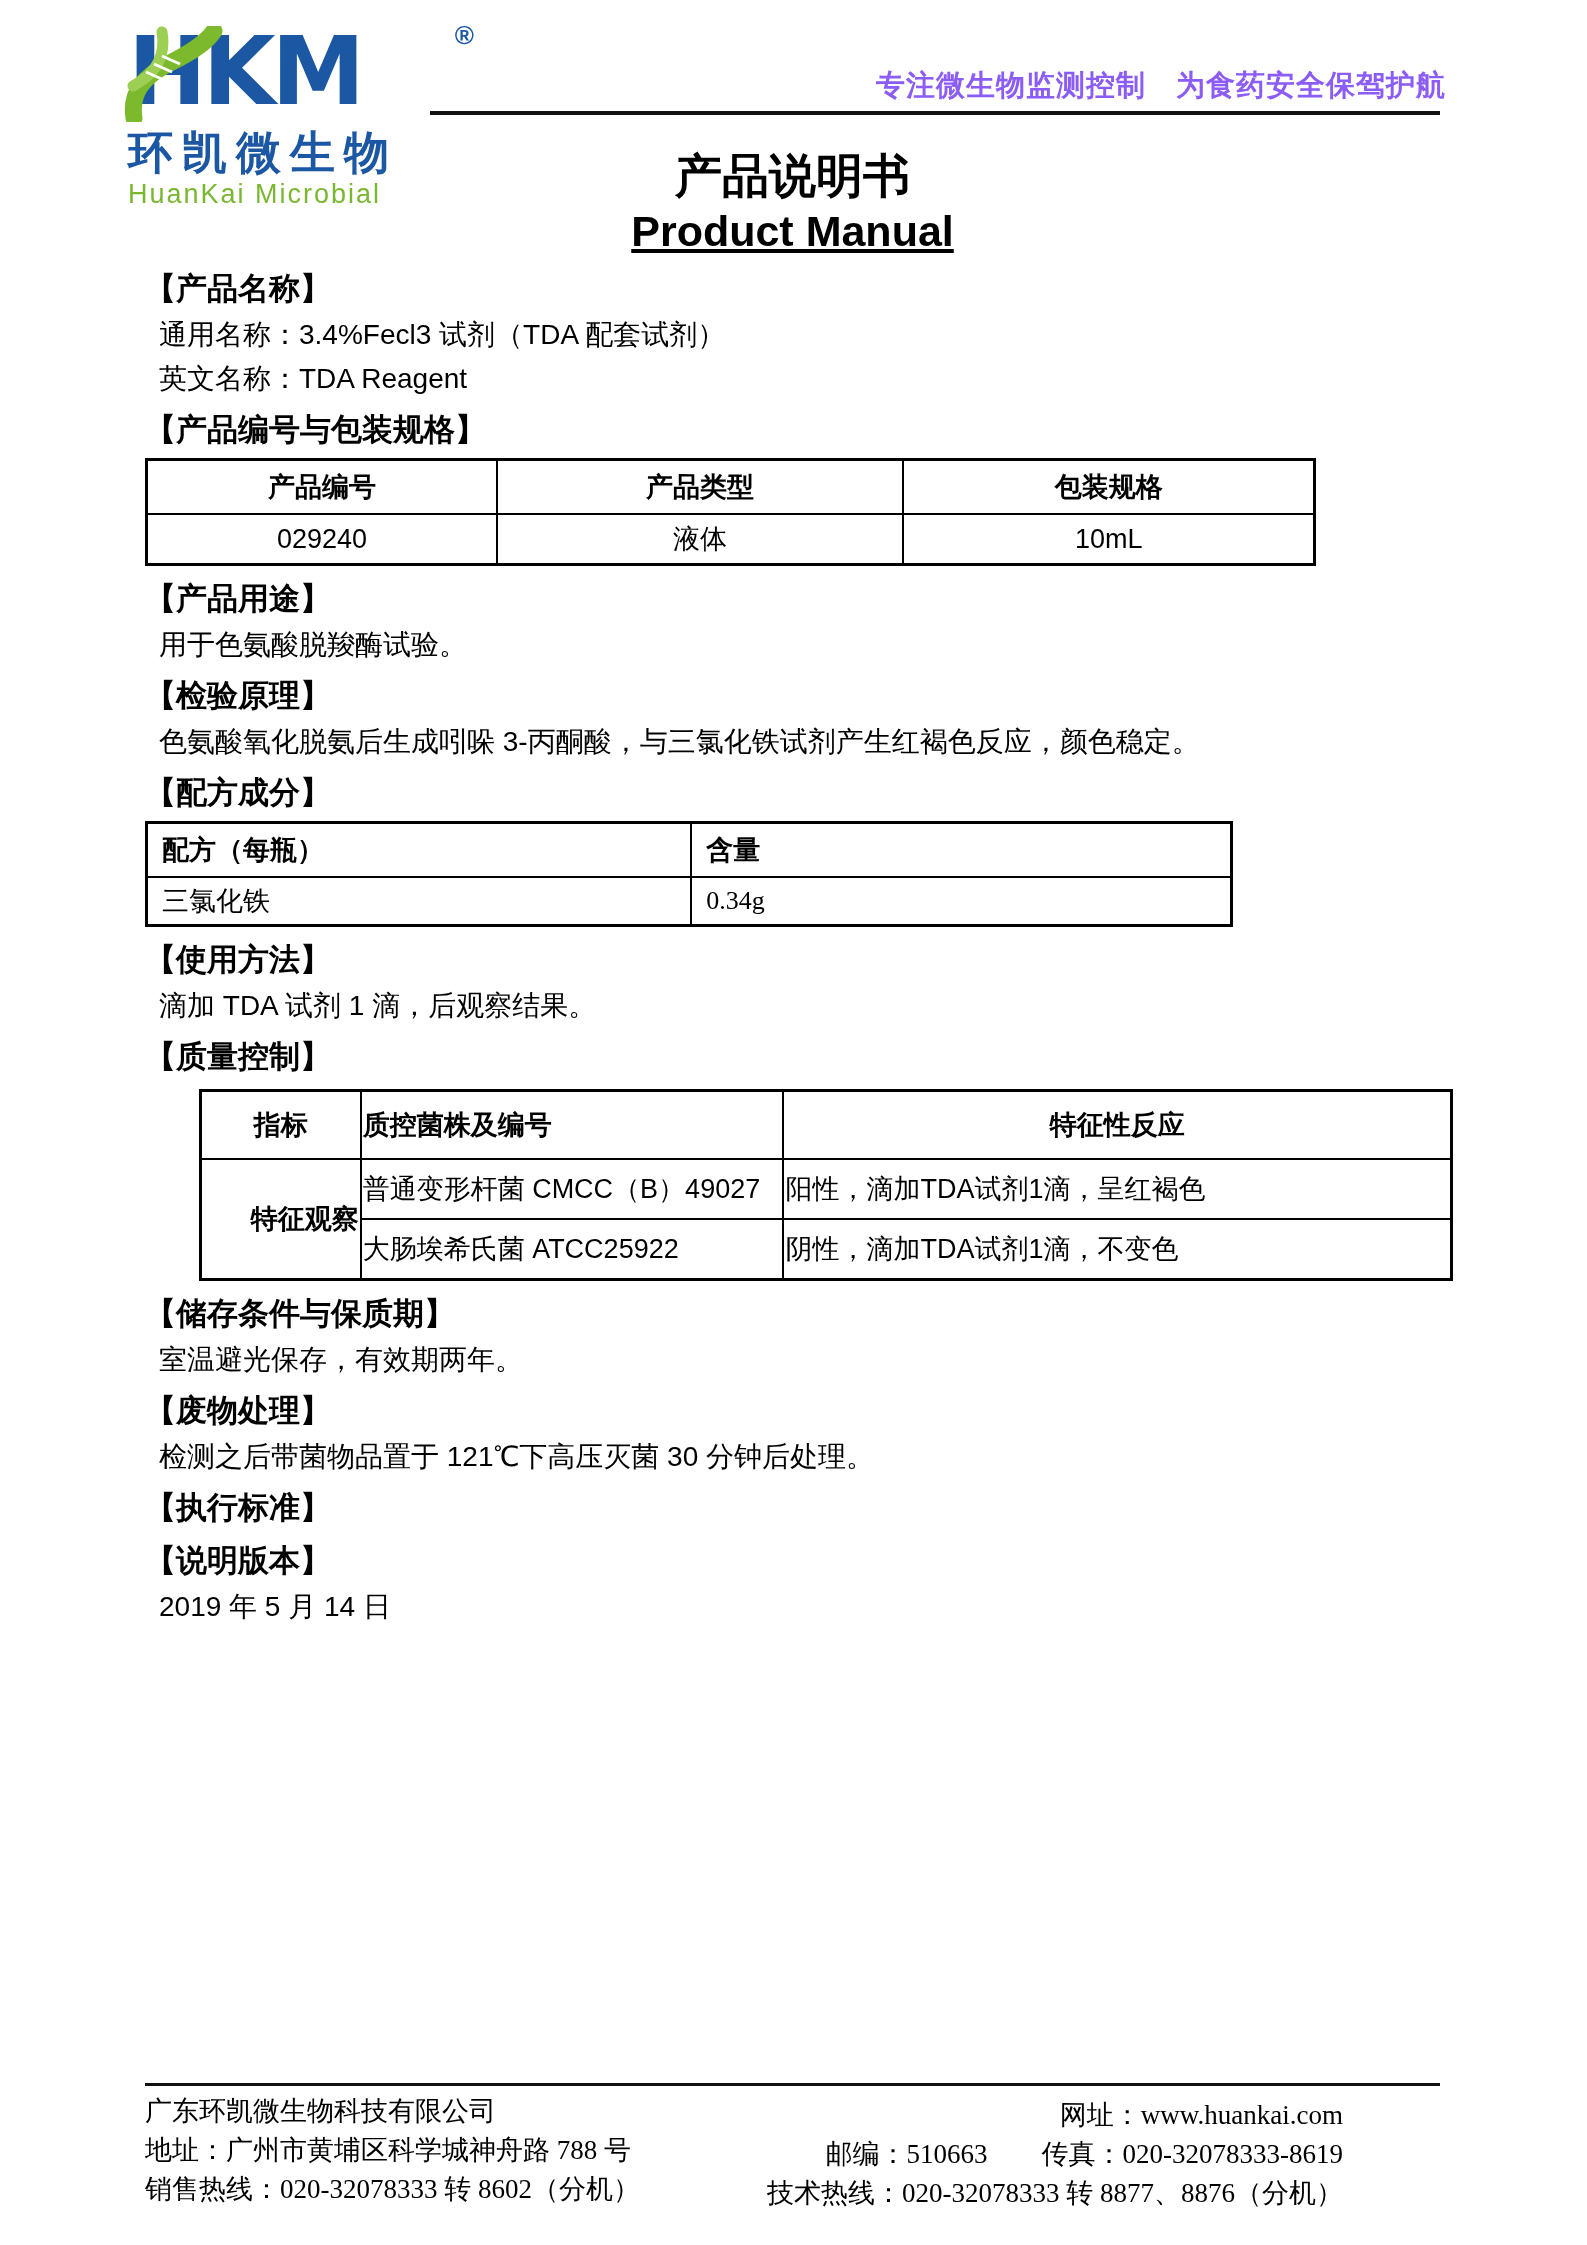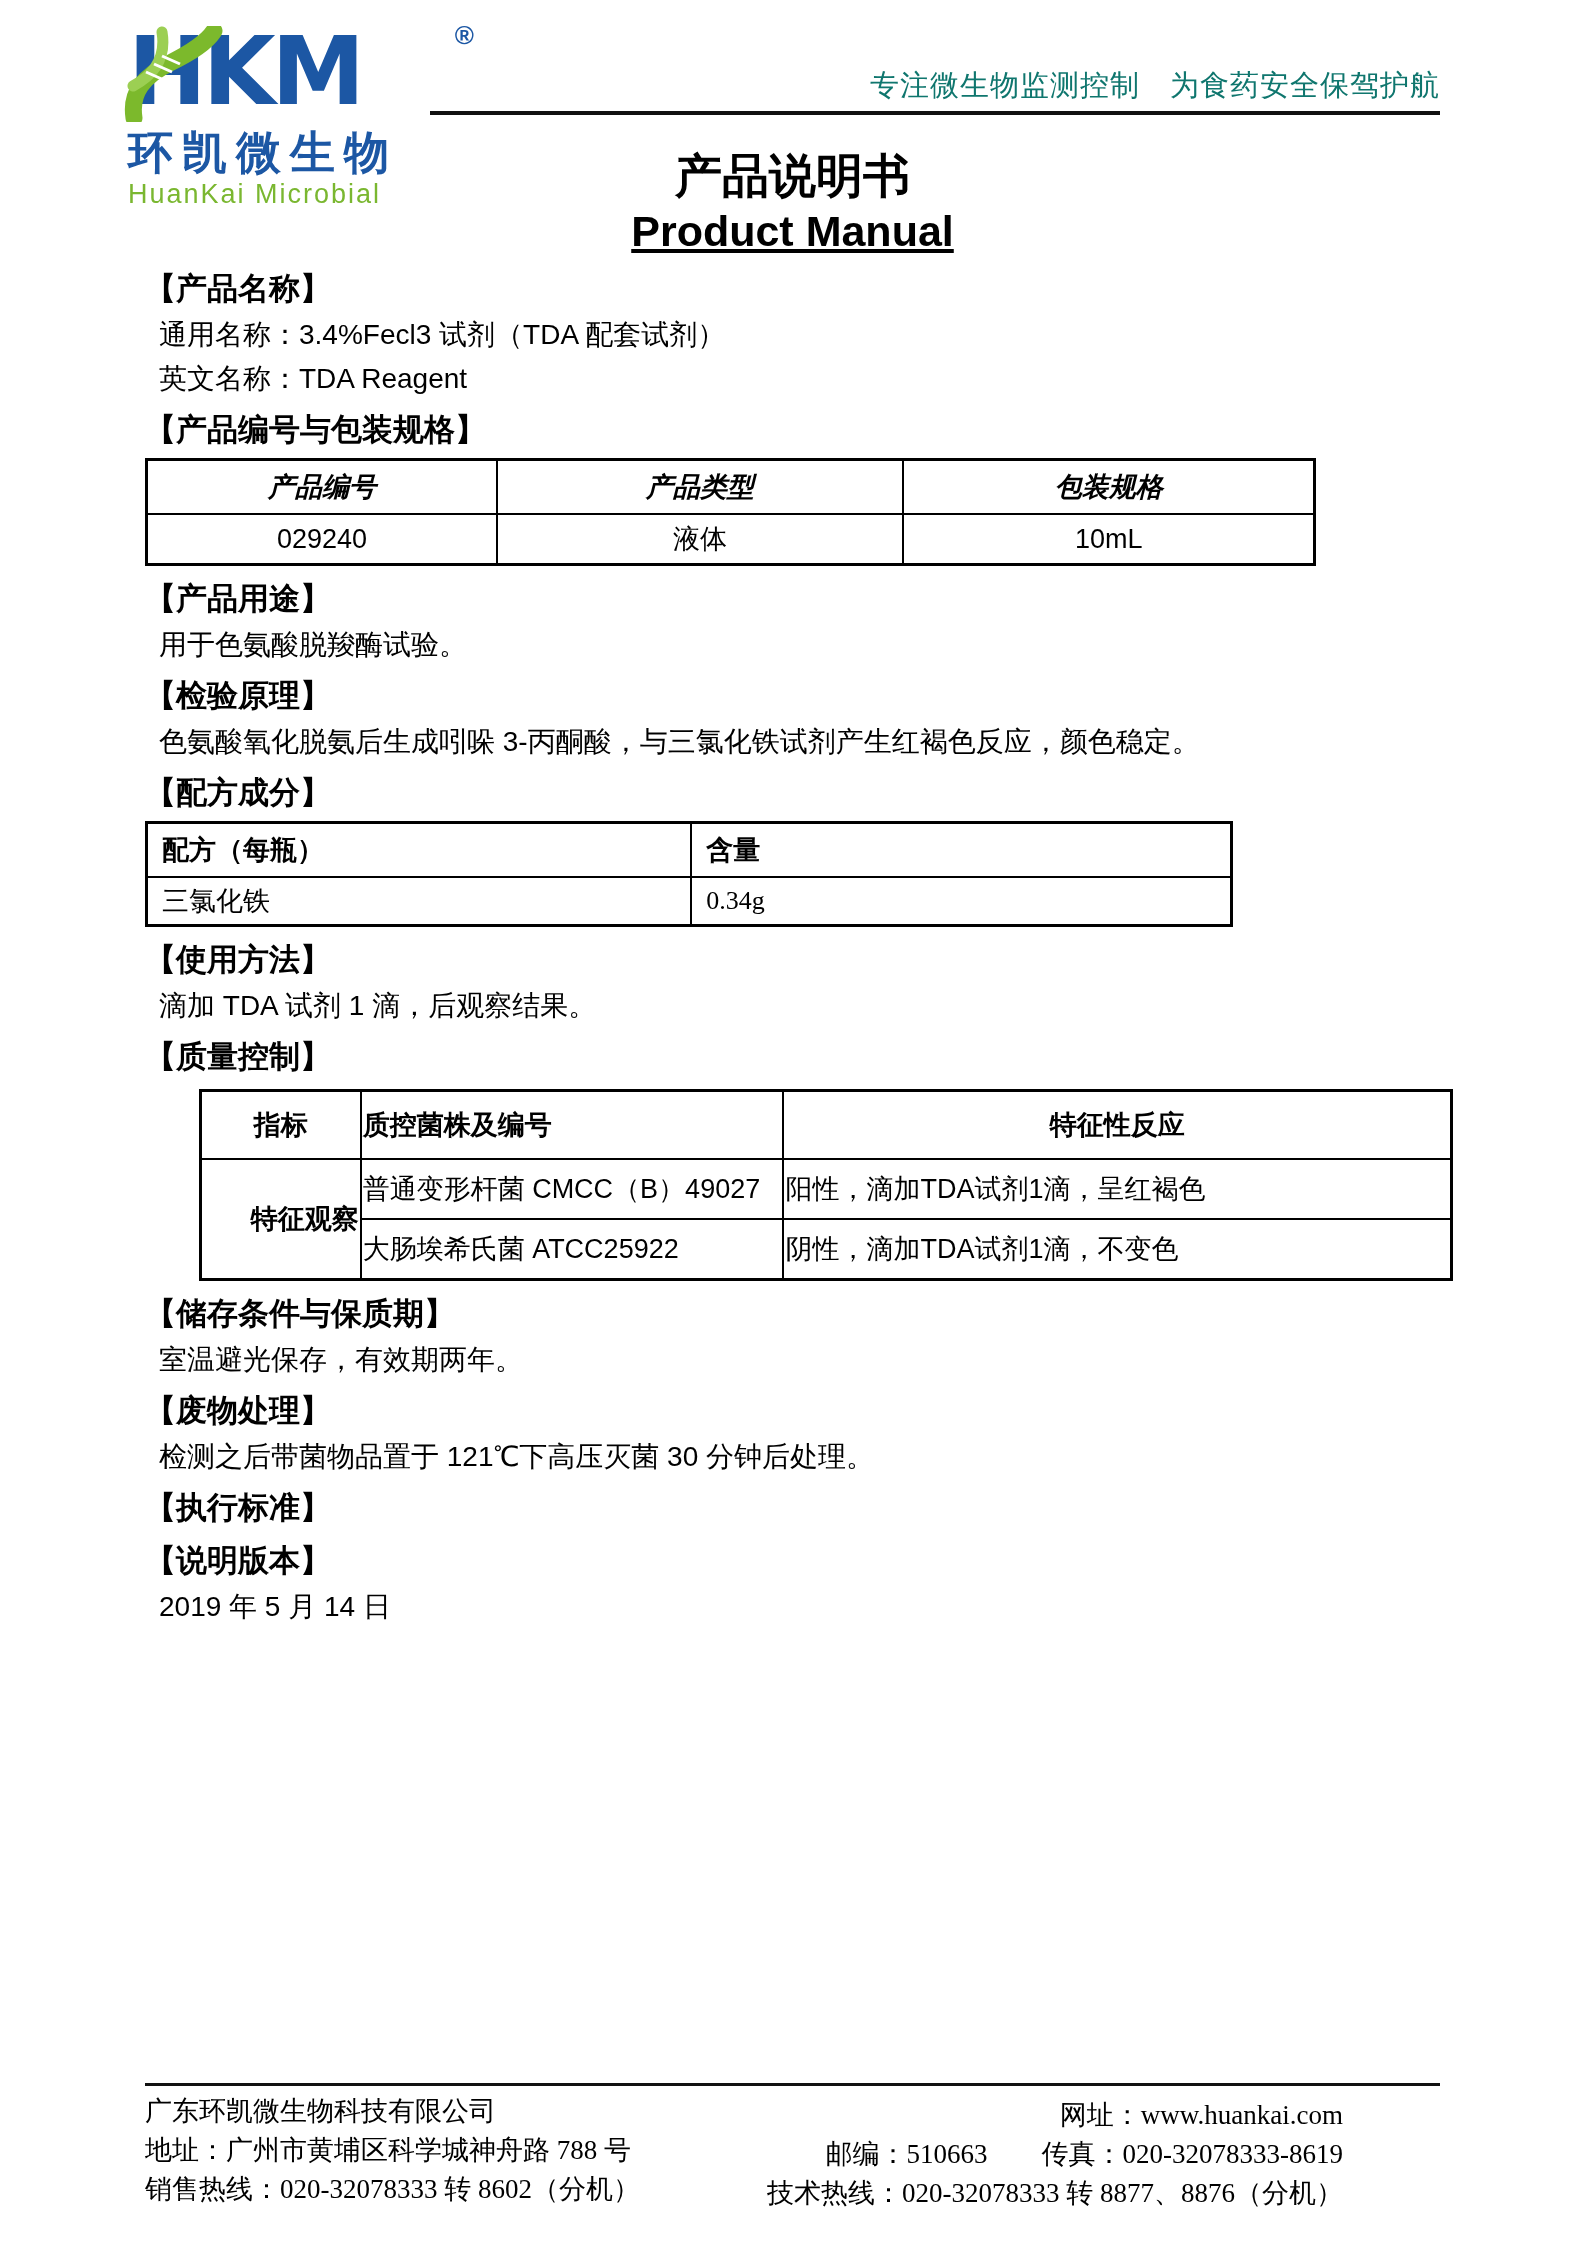--- a/index.html
+++ b/index.html
@@ -27,39 +27,39 @@
   }
   .logo-cn{
     color:#1c57a4;font-size:45px;font-weight:bold;
     letter-spacing:9px;line-height:50px;margin-top:4px;white-space:nowrap;
   }
   .logo-en{
     color:#7ab730;font-size:27px;letter-spacing:2px;line-height:30px;
     margin-top:1px;white-space:nowrap;
   }
   .slogan{
-    position:absolute;top:66px;right:147px;
-    font-size:29px;font-weight:400;color:#0f766e;letter-spacing:1px;
+    position:absolute;top:66px;right:141px;
+    font-size:29px;font-weight:700;color:#8b5cf6;letter-spacing:1px;
     white-space:nowrap;
   }
   .header-rule{
     position:absolute;top:111px;left:430px;width:1010px;height:4px;
     background:#111;
   }
   
   .content{position:absolute;top:148px;left:145px;width:1295px;}
   .title-cn{text-align:center;font-size:47px;font-weight:bold;line-height:56px;}
   .title-en{text-align:center;font-size:43px;font-weight:bold;line-height:50px;margin-top:2px;text-decoration:underline;}
   .sec-heading{font-size:31px;font-weight:bold;line-height:40px;margin-top:13px;}
   .body-line{font-size:28px;line-height:36px;margin:8px 0 6px 14px;}
   table{border-collapse:collapse;table-layout:fixed;}
   th,td{border:2px solid #000;font-size:27px;}
   
   .t1{width:1171px;margin:8px 0 4px 0;border:3px solid #000;}
-  .t1 th{height:50px;font-weight:bold;text-align:center;font-style:italic;}
+  .t1 th{height:50px;font-weight:bold;text-align:center;}
   .t1 td{height:46px;text-align:center;font-weight:normal;}
   
   .t2{width:1088px;margin:8px 0 4px 0;border:3px solid #000;}
   .t2 th{height:50px;text-align:left;padding-left:14px;font-weight:bold;}
   .t2 td{height:44px;text-align:left;padding-left:14px;}
   .serif{font-family:"Liberation Serif", serif;font-size:26px;}
   
   .t3{width:1254px;margin:12px 0 6px 54px;border:3px solid #000;}
   .t3 th{height:64px;font-weight:bold;}
   .t3 td{height:56px;}

